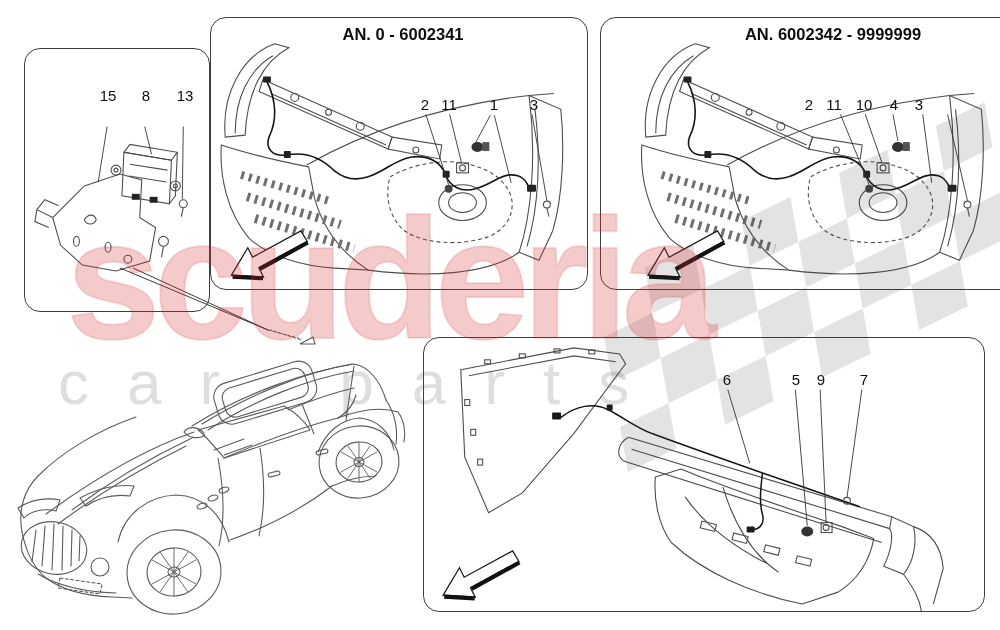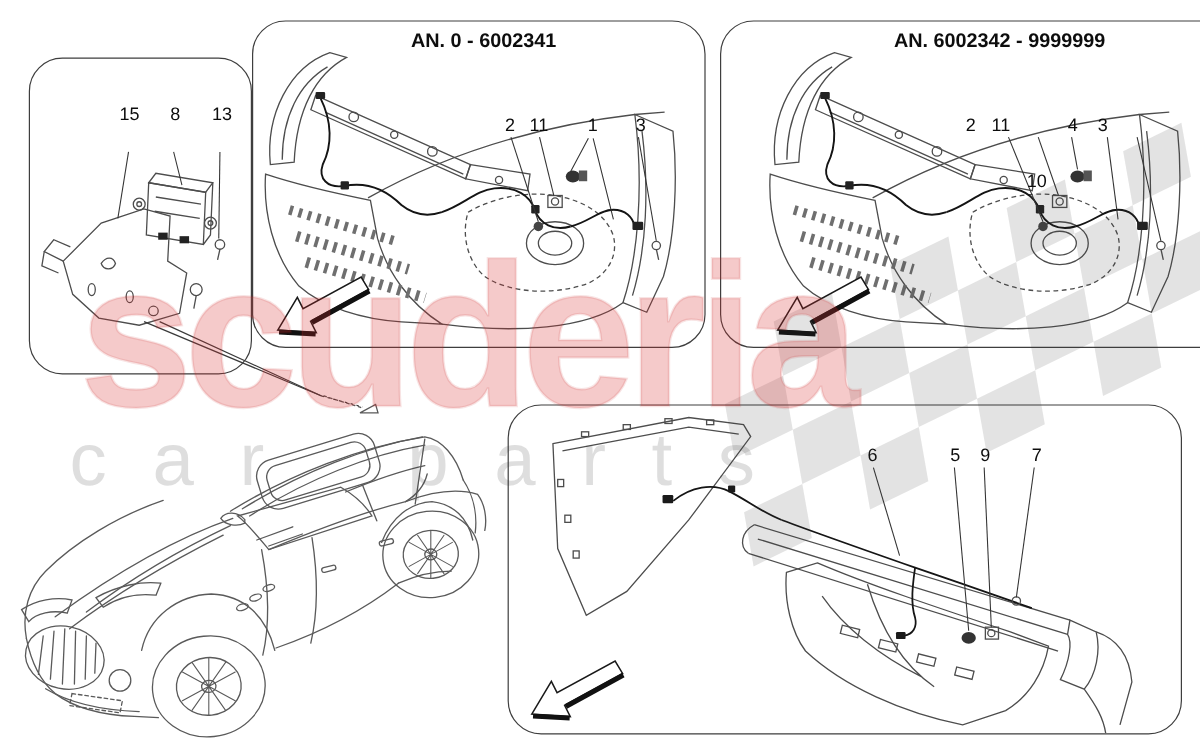--- a/index.html
+++ b/index.html
@@ -1,18 +1,18 @@
 <!DOCTYPE html>
 <html><head>
 <meta charset="utf-8">
 <style>
   html,body { margin:0; padding:0; background:#fff; }
   .stage { position:relative; width:1000px; height:630px; background:#fff; overflow:hidden;
            font-family:"Liberation Sans", sans-serif; }
-  .panel { position:absolute; border:1.5px solid #3e3e3e; border-radius:28px; background:#fff; box-sizing:border-box; }
+  .panel { position:absolute; border:1.5px solid #3e3e3e; border-radius:16px; background:#fff; box-sizing:border-box; }
   .panel svg.art { position:absolute; left:0; top:0; width:100%; height:100%; }
   .ptitle { position:absolute; top:7px; transform:translateX(-50%); font-weight:bold; font-size:16.5px;
             color:#0d0d0d; white-space:nowrap; }
   .co { position:absolute; transform:translateX(-50%); font-size:15px; line-height:18px; color:#0d0d0d; }
   .overlay { position:absolute; left:0; top:0; pointer-events:none; }
   #car-svg { position:absolute; left:2px; top:300px; pointer-events:none; }
   #wm-svg { z-index:50; }
   #conn-svg { z-index:40; }
   .wm-main { font-weight:bold; font-size:170px; letter-spacing:-7px;
              fill:rgba(216,42,42,0.25); stroke:rgba(196,30,30,0.12); stroke-width:2px; }
@@ -255,21 +255,21 @@
         <path d="M293,97 L302,166"></path>
         <path d="M318,97 L338,184"></path>
       </g>
       <g transform="translate(12,206) scale(1.06)">
  <path d="M4,50 L19.5,24 L24,33 L70,8 L76,18 L30,43 L34.5,52 Z" fill="#fff" stroke="#1a1a1a" stroke-width="1.2"></path>
  <path d="M5,51.5 L34,53 M31,44 L76.5,19" fill="none" stroke="#111" stroke-width="4"></path>
         </g>
     </svg>
     <div class="co" style="left:208px; top:78px;">2</div>
     <div class="co" style="left:233px; top:78px;">11</div>
-    <div class="co" style="left:263px; top:78px;margin-top:47px;">10</div>
+    <div class="co" style="left:263px; top:78px;">10</div>
     <div class="co" style="left:293px; top:78px;">4</div>
     <div class="co" style="left:318px; top:78px;">3</div>
   </div>
 
   <div class="panel" style="left:423px; top:337px; width:562px; height:275px;">
     <svg class="art" viewBox="0 0 562 275">
       <g>
  <g stroke="#4d4d4d" stroke-width="1.1" fill="none">
   <path d="M36,32 L150,10 L196,16 L202,26 L150,96 L98,156 L64,176 L40,120 Z"></path>
   <path d="M44,38 L150,18 L192,24"></path>

